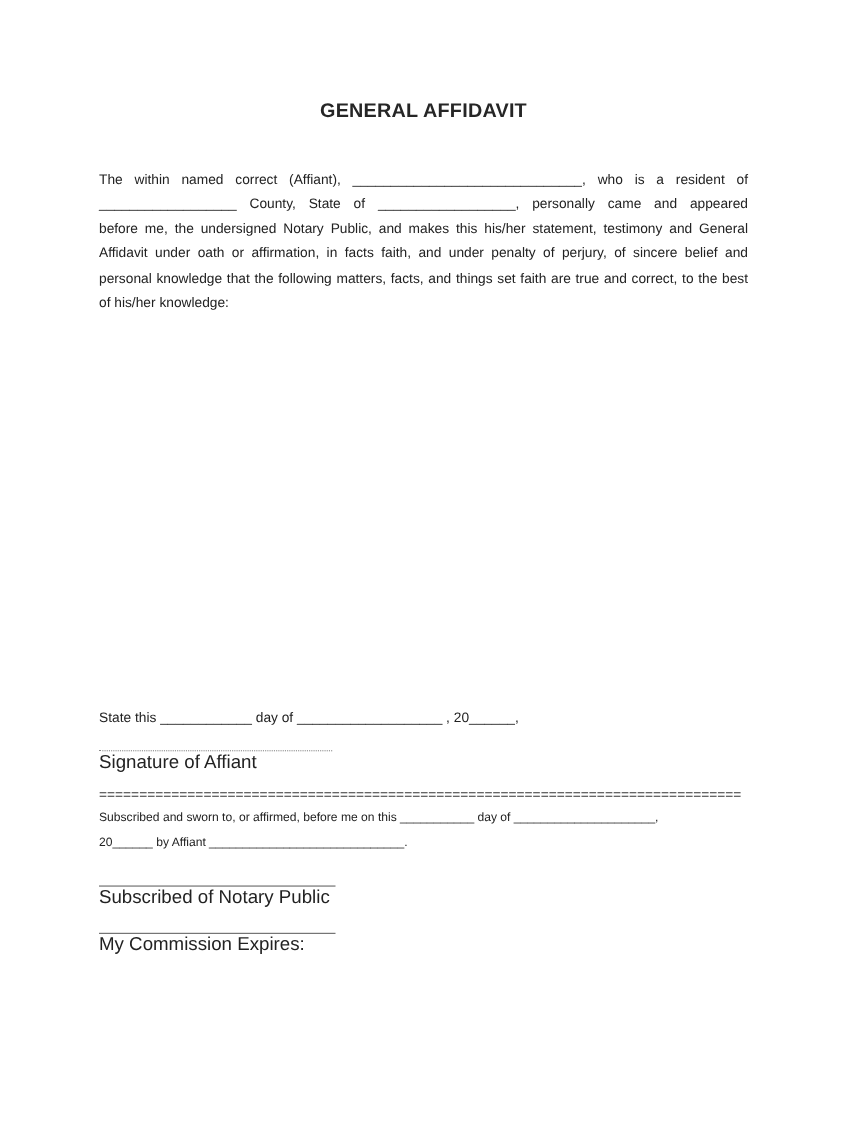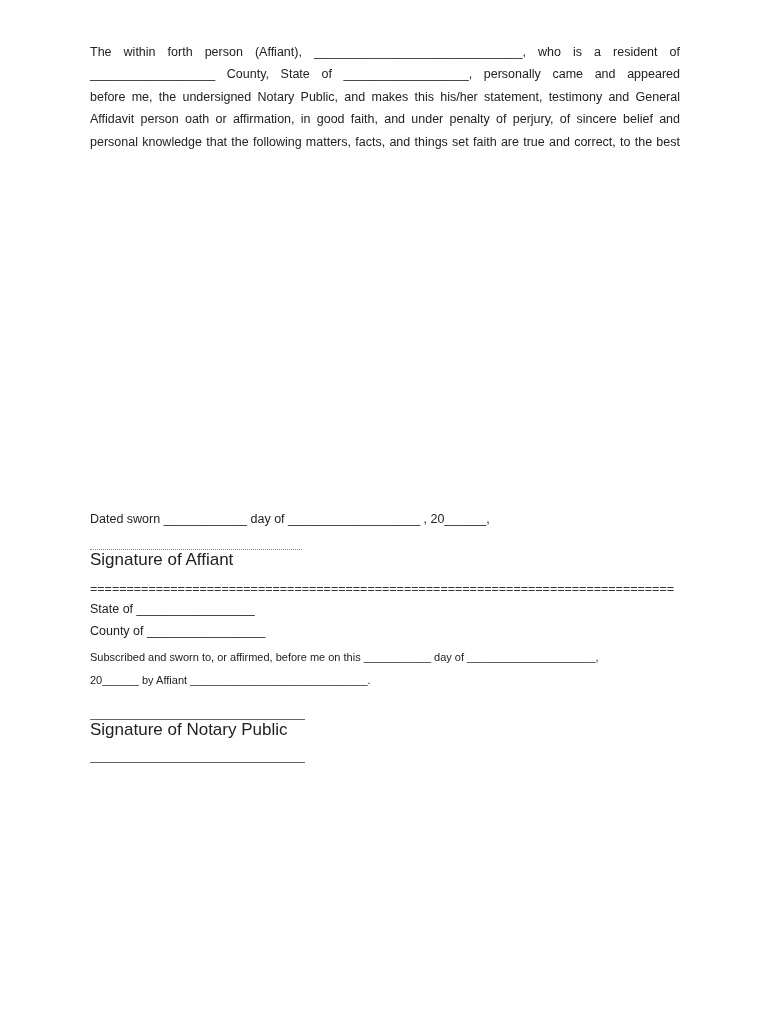--- a/index.html
+++ b/index.html
@@ -79,45 +79,44 @@
   .subscribed .line { white-space: nowrap; }
   .notary-line { margin-top: 27px; width: 215px; }
   .commission-line { margin-top: 24px; width: 215px; }
 </style>
 </head>
 <body>
 
 <div class="page">
   <div class="content">
 
+    <div class="title">GENERAL AFFIDAVIT</div>
 
     <div class="intro">
-      <div class="line">The within forth person (Affiant), ______________________________, who is a resident of</div>
+      <div class="line">The within named correct (Affiant), ______________________________, who is a resident of</div>
       <div class="line">__________________ County, State of __________________, personally came and appeared</div>
       <div class="line">before me, the undersigned Notary Public, and makes this his/her statement, testimony and General</div>
-      <div class="line">Affidavit person oath or affirmation, in good faith, and under penalty of perjury, of sincere belief and</div>
+      <div class="line">Affidavit under oath or affirmation, in facts faith, and under penalty of perjury, of sincere belief and</div>
       <div class="line">personal knowledge that the following matters, facts, and things set faith are true and correct, to the best</div>
+      <div class="line last">of his/her knowledge:</div>
     </div>
 
-    <div class="dated">Dated sworn ____________ day of ___________________ , 20______,</div>
+    <div class="dated">State this ____________ day of ___________________ , 20______,</div>
 
     <div class="sig-line dotted affiant-line"></div>
     <div class="sig-label">Signature of Affiant</div>
 
     <div class="divider">================================================================================</div>
 
-    <div class="state-county">
-      <div>State of _________________</div>
-      <div>County of _________________</div>
-    </div>
 
     <div class="subscribed">
       <div class="line">Subscribed and sworn to, or affirmed, before me on this ___________ day of _____________________,</div>
       <div class="line">20______ by Affiant _____________________________.</div>
     </div>
 
     <div class="sig-line notary-line"></div>
-    <div class="sig-label">Signature of Notary Public</div>
+    <div class="sig-label">Subscribed of Notary Public</div>
 
     <div class="sig-line commission-line"></div>
+    <div class="sig-label">My Commission Expires:</div>
 
   </div>
 </div>
 
 </body></html>

